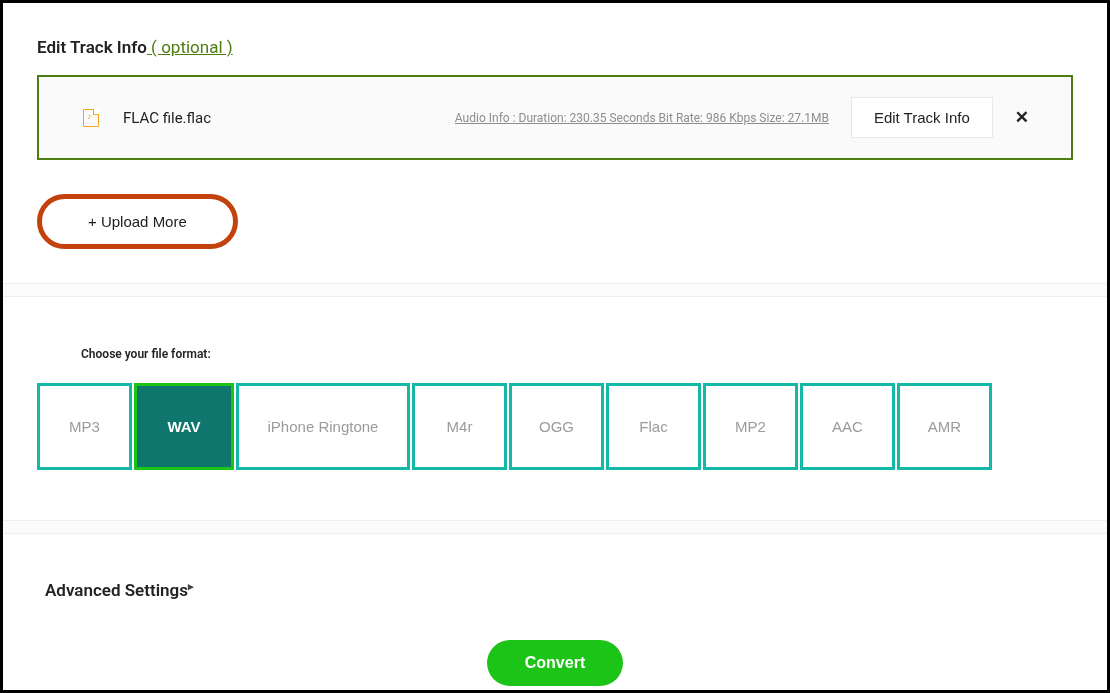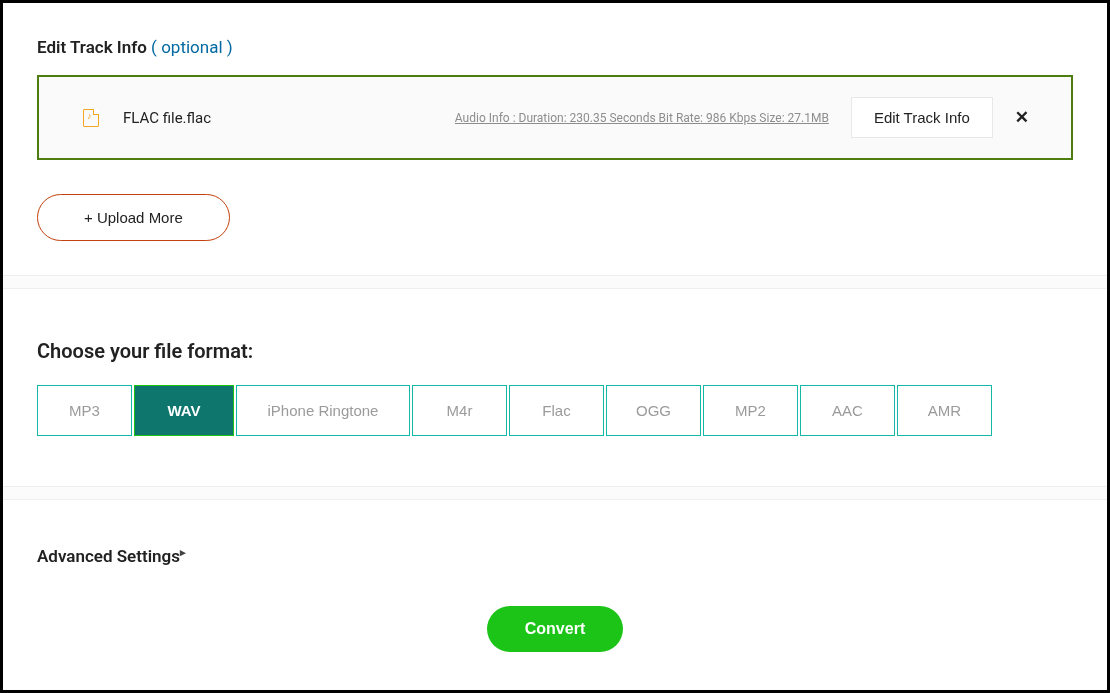--- a/index.html
+++ b/index.html
@@ -13,21 +13,21 @@
   }
   .outer { padding: 0; }
 
   
   .section-title {
     padding: 34px 34px 18px 34px;
     font-size: 17px;
     font-weight: 600;
     color: #222;
   }
-  .section-title .optional { color: #0369a1; font-weight: 400; }
+  .section-title .optional { color: #4d7c0f; font-weight: 400; text-decoration: underline; }
 
   .file-card {
     margin: 0 34px;
     background: #fafafa;
     border: 2px solid #4d7c0f;
     display: flex;
     align-items: center;
     padding: 20px 24px 20px 44px;
   }
   .file-card .file-left {
@@ -63,63 +63,63 @@
     font-size: 17px;
     font-weight: 700;
     color: #222;
     cursor: pointer;
     padding: 8px 18px 8px 22px;
   }
 
   .upload-more {
     margin: 34px 0 34px 34px;
     background: #fff;
-    border: 1px solid #c2410c;
+    border: 5px solid #c2410c;
     border-radius: 28px;
     padding: 14px 46px;
     font-size: 15px;
     font-weight: 500;
     color: #222;
     cursor: pointer;
   }
 
   .divider {
     height: 14px;
     background: #fbfbfb;
     border-top: 1px solid #eee;
     border-bottom: 1px solid #eee;
   }
 
   
   .format-section { padding: 50px 34px 50px 34px; }
-  .format-title { font-size: 20px; font-weight: 600; color: #222; margin-bottom: 22px; }
+  .format-title { font-size: 12px; font-weight: 600; color: #222; margin-bottom: 22px; margin-left: 44px; }
   .format-row { display: flex; gap: 2px; flex-wrap: wrap; }
   .format-btn {
     flex: 0 0 auto;
     min-width: 95px;
-    border: 1px solid #14b8a6;
+    border: 3px solid #14b8a6;
     background: #fff;
     color: #9b9b9b;
     font-size: 15px;
-    padding: 16px 16px;
+    padding: 32px 16px;
     text-align: center;
     cursor: pointer;
   }
   .format-btn.wide { min-width: 174px; }
   .format-btn.active {
     background: #0f766e;
     color: #fff;
     font-weight: 700;
     border-color: #1cc417;
     min-width: 100px;
   }
 
   
   .adv-section { padding: 46px 34px 30px 34px; }
-  .adv-title { font-size: 17px; font-weight: 600; color: #222; display:inline-flex; align-items:flex-start; cursor:pointer;}
+  .adv-title { font-size: 17px; font-weight: 600; color: #222; display:inline-flex; align-items:flex-start; cursor:pointer;margin-left:8px;}
   .adv-title .chev { font-size:11px; color:#444; }
 
   
   .convert-wrap { text-align: center; padding-top: 10px; }
   .convert-btn {
     background: #1cc417;
     color: #fff;
     border: none;
     border-radius: 26px;
     padding: 14px 38px;
@@ -163,22 +163,22 @@
 
   <div class="divider"></div>
 
   <div class="format-section">
     <div class="format-title">Choose your file format:</div>
     <div class="format-row" id="format-row">
         <button class="format-btn">MP3</button>
         <button class="format-btn active">WAV</button>
         <button class="format-btn wide">iPhone Ringtone</button>
         <button class="format-btn">M4r</button>
+        <button class="format-btn">OGG</button>
         <button class="format-btn">Flac</button>
-        <button class="format-btn">OGG</button>
         <button class="format-btn">MP2</button>
         <button class="format-btn">AAC</button>
         <button class="format-btn">AMR</button>
       </div>
   </div>
 
   <div class="divider"></div>
 
   <div class="adv-section">
     <div class="adv-title">

